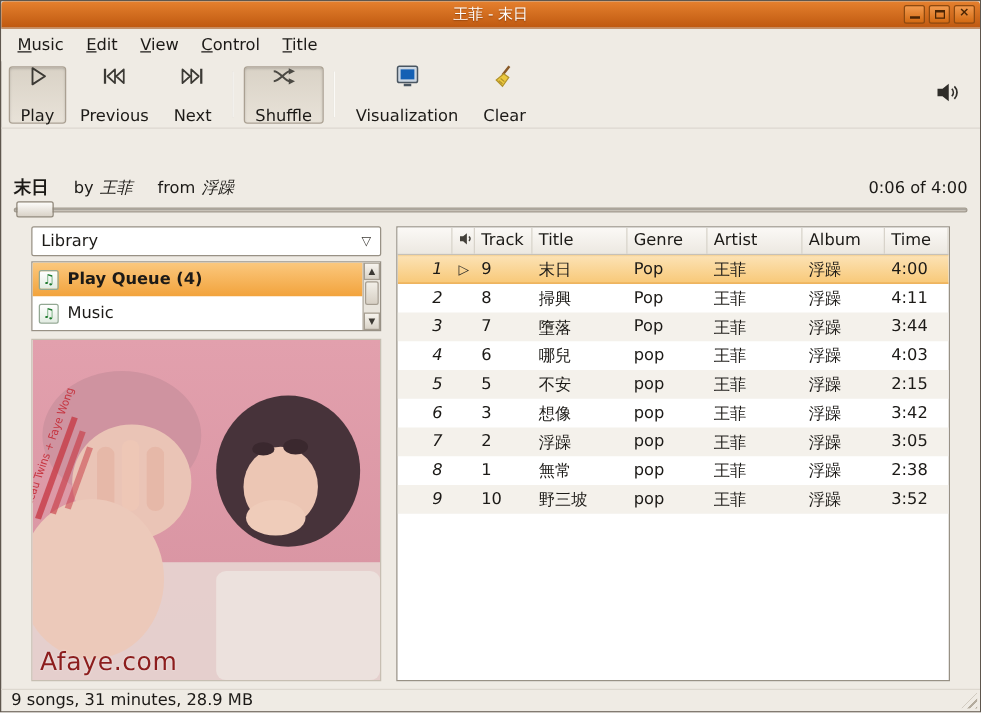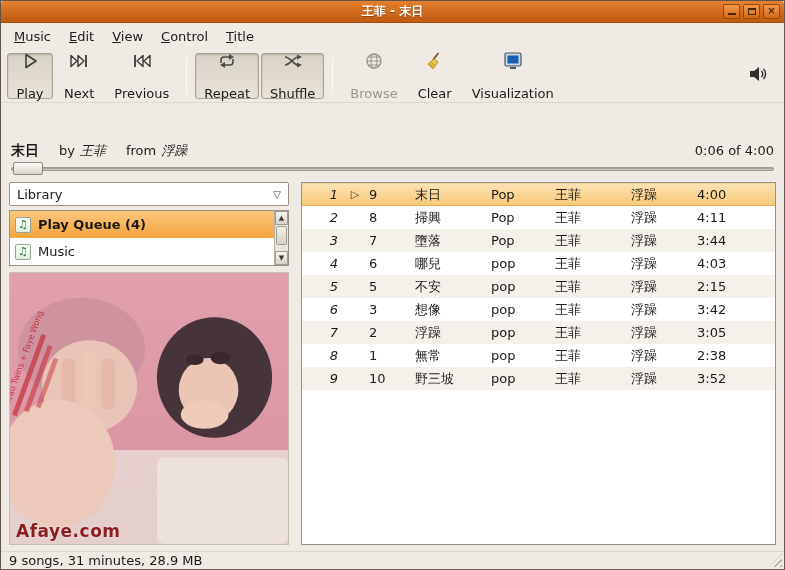--- a/index.html
+++ b/index.html
@@ -6,21 +6,21 @@
   html,body { width:785px; height:570px; overflow:hidden; }
   body { font-family:"DejaVu Sans","Liberation Sans",sans-serif; font-size:13px; color:#1c1a17; }
 
   .window { width:785px; height:570px; border:1px solid #5e564d; display:flex; flex-direction:column;
             background:var(--window-bg,#efebe4); }
 
   
   .titlebar { height:22px; flex:0 0 22px; display:flex; align-items:center; position:relative;
               background:linear-gradient(var(--titlebar-start,#e5802e),var(--titlebar-end,#bf5910));
               border-bottom:1px solid #a04e10; border-radius:3px 3px 0 0; }
-  .titlebar-title { flex:1; text-align:center; color:#fff; font-weight:bold; font-size:12px;
+  .titlebar-title { flex:1; text-align:center; color:#fff; font-weight:normal; font-size:12px;
                     text-shadow:0 1px 1px rgba(80,30,0,.5); }
   .winbtns { position:absolute; right:4px; top:3px; display:flex; gap:3px; }
   .winbtn { width:17px; height:15px; border:1px solid #8d4a10; border-radius:2px;
             background:linear-gradient(#f29a4e,#d36a12); display:flex; align-items:flex-end;
             justify-content:center; color:#4b2504; font-size:10px; line-height:13px; }
   .glyph-min { width:8px; height:2px; background:#4b2504; margin-bottom:3px; }
   .glyph-max { width:8px; height:7px; border:1px solid #4b2504; border-top-width:2px; margin-bottom:3px; }
   .glyph-close { line-height:14px; font-weight:bold; }
 
   
@@ -48,21 +48,21 @@
   .np-time { margin-left:auto;margin-top:36px; }
 
   
   .seekrow { flex:0 0 16px; position:relative; }
   .seek-track { position:absolute; left:10px; right:10px; top:7px; height:4px; background:#cdc7bd;
                 border:1px solid #a29b8f; border-radius:2px; box-shadow:inset 0 1px 1px rgba(0,0,0,.2); }
   .seek-handle { position:absolute; top:2px; left:12px; width:30px; height:13px; border-radius:2px;
                  background:linear-gradient(#fdfcfa,#d9d2c7); border:1px solid #8f877a; }
 
   
-  .content { flex:1; display:flex; padding:6px 8px; gap:12px; min-height:0; }
+  .content { flex:1; display:flex; padding:6px 24px; gap:12px; min-height:0; }
   .left { flex:0 0 280px; display:flex; flex-direction:column; min-height:0; }
 
   .combo { flex:0 0 24px; background:#fff; border:1px solid #989185; border-radius:2px;
            display:flex; align-items:center; padding:0 7px; }
   .combo-arrow { margin-left:auto; font-size:10px; color:#3d3a35; }
 
   .queue-list { margin-top:4px; flex:0 0 56px; background:#fff; border:1px solid #989185; display:flex; overflow:hidden; }
   .queue-items { flex:1; position:relative; overflow:hidden; }
   .queue-item { height:27px; display:flex; align-items:center; gap:7px; padding:0 5px; }
   .queue-item.selected { background:linear-gradient(var(--selection-start,#fbc87e),var(--selection-end,#f2a33c)); font-weight:bold; }
@@ -71,21 +71,21 @@
                color:#1e7a2e; font-size:11px; }
   .qscroll { flex:0 0 14px; border-left:1px solid #b3ada3; background:#e9e5dd; display:flex; flex-direction:column; }
   .sbtn { flex:0 0 13px; font-size:7px; line-height:12px; text-align:center; color:#3c3933;
           background:linear-gradient(#f7f4ee,#d9d3c8); border:1px solid #a59d90; }
   .qtrough { flex:1; position:relative; }
   .qthumb { position:absolute; left:1px; right:1px; top:1px; height:19px; border-radius:2px;
             background:linear-gradient(#f2efe8,#d7d0c4); border:1px solid #a59d90; }
 
   .album { margin-top:6px; flex:1; position:relative; overflow:hidden; border:1px solid #c7bfb2; }
   .album svg { width:100%; height:100%; display:block; }
-  .watermark { position:absolute; left:6px; bottom:3px; font-weight:bold; font-size:17px; color:#8c1d1d;
+  .watermark { position:absolute; left:6px; bottom:3px; font-weight:normal; font-size:20px; color:#8c1d1d;
                text-shadow:0 0 2px rgba(255,255,255,.6); letter-spacing:.5px; }
 
   
   .table-panel { flex:1; background:#fff; border:1px solid #989185; display:flex; flex-direction:column; overflow:hidden; }
   .thead { flex:0 0 22px; display:flex; background:linear-gradient(#fbf9f6,#ece8e1);
            border-bottom:1px solid #c6c1b8; }
   .th { display:flex; align-items:center; padding:0 5px; border-right:1px solid #d8d3ca; }
   .tbody { flex:1; overflow:hidden; }
   .trow { display:flex; height:23px; align-items:center; }
   .trow:nth-child(odd) { background:#f4f1eb; }
@@ -141,92 +141,71 @@
       <span class="ticon">
         <svg width="20" height="20" viewBox="0 0 20 20">
             <path d="M6 3.5 L16 10 L6 16.5 Z" fill="none" stroke="#3c3a35" stroke-width="1.5" stroke-linejoin="round"></path>
           </svg>
       </span>
       <span>Play</span>
     </div>
     <div class="tbtn">
       <span class="ticon">
         <svg width="22" height="20" viewBox="0 0 22 20">
+            <path d="M4 4 v12" stroke="#3c3a35" stroke-width="1.8"></path>
+            <path d="M12 4.5 L6 10 L12 15.5 Z M19 4.5 L13 10 L19 15.5 Z" fill="none" stroke="#3c3a35" stroke-width="1.4" stroke-linejoin="round"></path>
+          </svg>
+      </span>
+      <span>Previous</span>
+    </div>
+    <div class="tbtn">
+      <span class="ticon">
+        <svg width="22" height="20" viewBox="0 0 22 20">
             <path d="M3 4.5 L9 10 L3 15.5 Z M10 4.5 L16 10 L10 15.5 Z" fill="none" stroke="#3c3a35" stroke-width="1.4" stroke-linejoin="round"></path>
             <path d="M18 4 v12" stroke="#3c3a35" stroke-width="1.8"></path>
           </svg>
       </span>
       <span>Next</span>
     </div>
-    <div class="tbtn">
-      <span class="ticon">
-        <svg width="22" height="20" viewBox="0 0 22 20">
-            <path d="M4 4 v12" stroke="#3c3a35" stroke-width="1.8"></path>
-            <path d="M12 4.5 L6 10 L12 15.5 Z M19 4.5 L13 10 L19 15.5 Z" fill="none" stroke="#3c3a35" stroke-width="1.4" stroke-linejoin="round"></path>
-          </svg>
-      </span>
-      <span>Previous</span>
-    </div>
 
     <div class="tsep"></div>
 
-    <div class="tbtn pressed">
-      <span class="ticon">
-        <svg width="20" height="20" viewBox="0 0 20 20">
-            <path d="M4 12 V9 a3 3 0 0 1 3 -3 h6" fill="none" stroke="#4c4a44" stroke-width="1.6"></path>
-            <polygon points="12,3 17,6 12,9" fill="#4c4a44"></polygon>
-            <path d="M16 8 v3 a3 3 0 0 1 -3 3 h-6" fill="none" stroke="#4c4a44" stroke-width="1.6"></path>
-            <polygon points="8,11 3,14 8,17" fill="#4c4a44"></polygon>
-          </svg>
-      </span>
-      <span>Repeat</span>
-    </div>
     <div class="tbtn pressed">
       <span class="ticon">
         <svg width="20" height="20" viewBox="0 0 20 20">
             <path d="M2 6 C7 6 11 14 15 14" fill="none" stroke="#4c4a44" stroke-width="1.6"></path>
             <path d="M2 14 C7 14 11 6 15 6" fill="none" stroke="#4c4a44" stroke-width="1.6"></path>
             <polygon points="14,11.5 19,14 14,16.5" fill="#4c4a44"></polygon>
             <polygon points="14,3.5 19,6 14,8.5" fill="#4c4a44"></polygon>
           </svg>
       </span>
       <span>Shuffle</span>
     </div>
 
     <div class="tsep"></div>
 
-    <div class="tbtn disabled">
-      <span class="ticon">
-        <svg width="20" height="20" viewBox="0 0 20 20">
-            <circle cx="10" cy="10" r="7" fill="none" stroke="#9b968d" stroke-width="1.4"></circle>
-            <ellipse cx="10" cy="10" rx="3" ry="7" fill="none" stroke="#9b968d" stroke-width="1.1"></ellipse>
-            <path d="M3 10 h14 M4.2 6 h11.6 M4.2 14 h11.6" stroke="#9b968d" stroke-width="1.1"></path>
-          </svg>
-      </span>
-      <span>Browse</span>
+    <div class="tbtn">
+      <span class="ticon">
+        <svg width="22" height="20" viewBox="0 0 22 20">
+            <rect x="3" y="2" width="16" height="13" rx="1.5" fill="#cdd7e2" stroke="#4a5661" stroke-width="1.2"></rect>
+            <rect x="5.5" y="4.5" width="11" height="8" fill="#1460b4"></rect>
+            <rect x="8" y="16" width="6" height="2" fill="#4a5661"></rect>
+          </svg>
+      </span>
+      <span>Visualization</span>
     </div>
     <div class="tbtn">
       <span class="ticon">
         <svg width="20" height="20" viewBox="0 0 20 20">
             <line x1="13.5" y1="2" x2="8" y2="9" stroke="#8a5a28" stroke-width="2"></line>
             <polygon points="9,8 13,11 8,18 3,13" fill="#ecc93e" stroke="#b2922a" stroke-width="1"></polygon>
             <path d="M5 13.5 l3 2.5 M6.5 11.8 l3 2.5" stroke="#b2922a" stroke-width="1"></path>
           </svg>
       </span>
       <span>Clear</span>
-    </div>
-    <div class="tbtn">
-      <span class="ticon">
-        <svg width="22" height="20" viewBox="0 0 22 20">
-            <rect x="3" y="2" width="16" height="13" rx="1.5" fill="#cdd7e2" stroke="#4a5661" stroke-width="1.2"></rect>
-            <rect x="5.5" y="4.5" width="11" height="8" fill="#1460b4"></rect>
-            <rect x="8" y="16" width="6" height="2" fill="#4a5661"></rect>
-          </svg>
-      </span>
-      <span>Visualization</span>
     </div>
 
     <div class="volume-btn">
       <span>
         <svg width="20" height="18" viewBox="0 0 20 18">
             <polygon points="2,6 6,6 11,2 11,16 6,12 2,12" fill="#2f2d29"></polygon>
             <path d="M13.5 6 a4.5 4.5 0 0 1 0 6 M15.5 4 a7 7 0 0 1 0 10" fill="none" stroke="#2f2d29" stroke-width="1.4"></path>
           </svg>
       </span>
     </div>
@@ -305,20 +284,37 @@
             <rect x="-14" y="102" width="96" height="5" fill="#c63540" opacity="0.75"></rect>
             <rect x="-6" y="112" width="78" height="5" fill="#c63540" opacity="0.6"></rect>
             <rect x="2" y="122" width="58" height="5" fill="#c63540" opacity="0.5"></rect>
           </g>
         </svg>
         <span class="watermark">Afaye.com</span>
       </div>
     </div>
 
     <div class="table-panel">
+      <div class="thead">
+        <div class="th c-pos"></div>
+        <div class="th c-play">
+          <span>
+            <svg width="12" height="12" viewBox="0 0 12 12">
+                <polygon points="1,4 3.5,4 6.5,1.5 6.5,10.5 3.5,8 1,8" fill="#44413b"></polygon>
+                <path d="M8.2 4.2 a2.6 2.6 0 0 1 0 3.6" fill="none" stroke="#44413b" stroke-width="1.1"></path>
+              </svg>
+          </span>
+        </div>
+        <div class="th c-track">Track</div>
+        <div class="th c-title">Title</div>
+        <div class="th c-genre">Genre</div>
+        <div class="th c-artist">Artist</div>
+        <div class="th c-album">Album</div>
+        <div class="th c-time">Time</div>
+      </div>
       <div class="tbody">
           <div class="trow selected">
     <span class="c-pos">1</span>
     <span class="c-play">▷</span>
     <span class="c-track">9</span>
     <span class="c-title">末日</span>
     <span class="c-genre">Pop</span>
     <span class="c-artist">王菲</span>
     <span class="c-album">浮躁</span>
     <span class="c-time">4:00</span>

